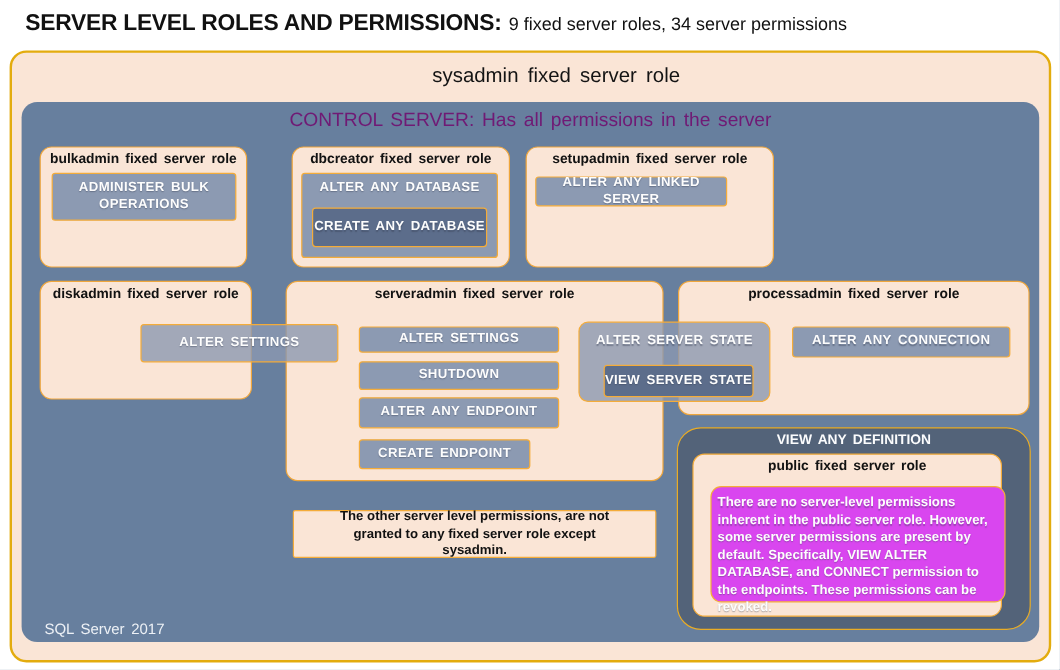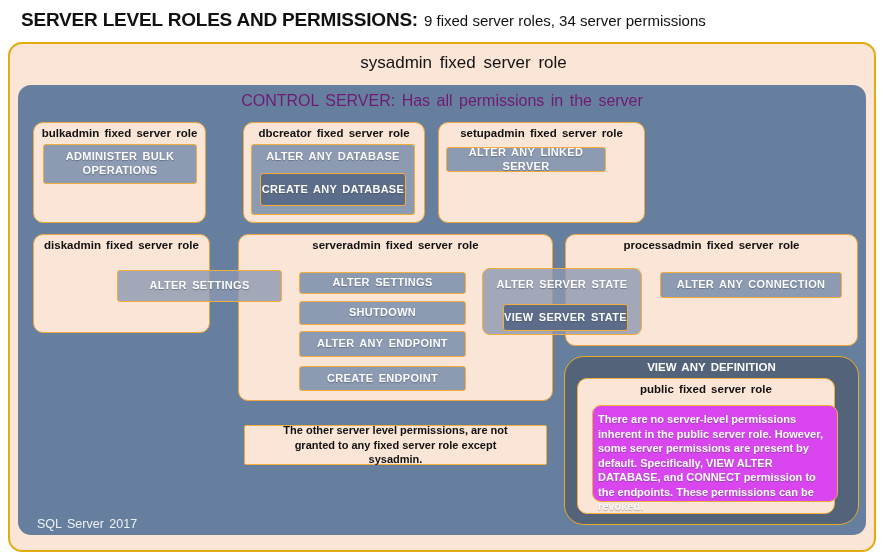--- a/index.html
+++ b/index.html
@@ -127,21 +127,21 @@
     <div class="rolehead">diskadmin fixed server role</div>
   </div>
 
   <div class="abs btn btn-ghost" style="left:117px; top:270px; width:165px; height:32px;">ALTER SETTINGS</div>
 
   <div class="abs rolebox" style="left:238px; top:234px; width:315px; height:167px;">
     <div class="rolehead">serveradmin fixed server role</div>
     <div class="btn" style="left:60px; top:37px; width:167px; height:22px;">ALTER SETTINGS</div>
     <div class="btn" style="left:60px; top:66px; width:167px; height:24px;">SHUTDOWN</div>
     <div class="btn" style="left:60px; top:96px; width:167px; height:26px;">ALTER ANY ENDPOINT</div>
-    <div class="btn" style="left:60px; top:131px; width:167px; height:25px;">CREATE ENDPOINT</div>
+    <div class="btn" style="left:60px; top:131px; width:143px; height:25px;">CREATE ENDPOINT</div>
   </div>
 
   <div class="abs btn btn-ghost btn-wrap" style="left:482px; top:268px; width:160px; height:67px; border-radius:8px; padding-top:9px;">
     <span>ALTER SERVER STATE</span>
     <div class="btn btn-dark" style="left:20px; top:35px; width:125px; height:27px;">VIEW SERVER STATE</div>
   </div>
 
   <div class="abs rolebox" style="left:565px; top:234px; width:293px; height:112px;">
     <div class="rolehead">processadmin fixed server role</div>
     <div class="btn" style="left:94px; top:37px; width:182px; height:26px;">ALTER ANY CONNECTION</div>

